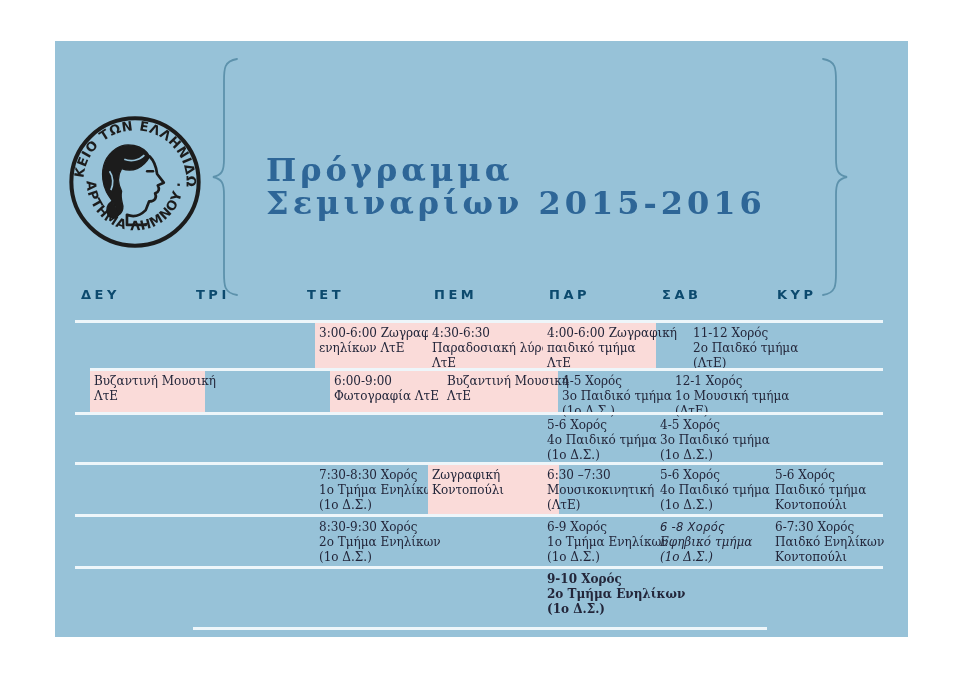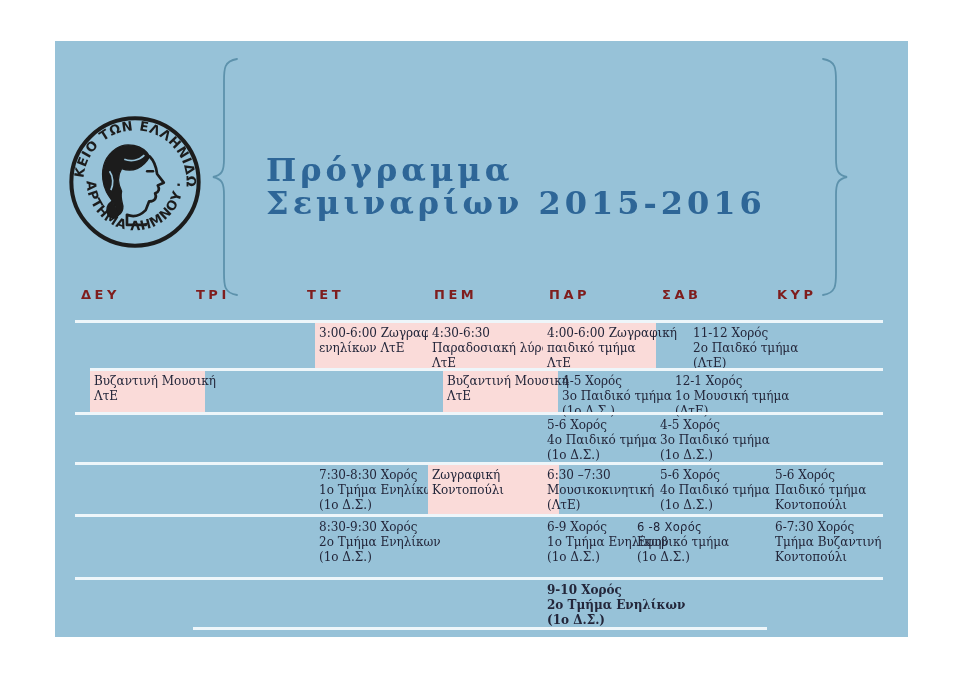--- a/index.html
+++ b/index.html
@@ -26,30 +26,30 @@
     color:#2e6697;white-space:nowrap;
   }
   .title-1{top:76px;margin-top:34px;}
   .title-2{top:143px;}
   
   .days{position:absolute;left:20px;top:246px;width:808px;height:20px;}
   .day{
     position:absolute;top:0;
     font-family:"DejaVu Sans","Liberation Sans",sans-serif;
     font-size:13px;font-weight:700;letter-spacing:3.5px;
-    color:#7f1d1d;white-space:nowrap;
+    color:#0c4a6e;white-space:nowrap;
   }
   
   .schedule{position:absolute;left:20px;top:279px;width:808px;}
   .srow{position:relative;border-top:3px solid #eef6fa;box-sizing:border-box;}
   .srow:nth-child(1){height:48px;}
   .srow:nth-child(2){height:44px;margin-left:15px;}
   .srow:nth-child(3){height:50px;}
   .srow:nth-child(4){height:52px;}
-  .srow:nth-child(5){height:63px;}
+  .srow:nth-child(5){height:52px;}
   .srow:nth-child(6){height:54px;}
   .cell{position:absolute;top:0;bottom:0;box-sizing:border-box;padding:3px 0 0 4px;}
   .cell.pink{background:#fadbd9;}
   .cell .line{
     font-family:"DejaVu Serif","Liberation Serif",serif;
     font-size:12px;line-height:15px;color:#23263a;white-space:nowrap;
   }
   .cell .line.sans{
     font-family:"DejaVu Sans","Liberation Sans",sans-serif;
     font-size:11.5px;letter-spacing:0.3px;
@@ -132,20 +132,24 @@
             <div class="line">11-12 Χορός</div>
             <div class="line">2ο Παιδκό τμήμα</div>
             <div class="line">(ΛτΕ)</div>
           </div>
         </div>
         <div class="srow">
           <div class="cell pink" style="left: 0px; width: 115px;">
             <div class="line">Βυζαντινή Μουσική</div>
             <div class="line">ΛτΕ</div>
           </div>
+          <div class="cell pink" style="left: 240px; width: 113px;">
+            <div class="line">6:00-9:00</div>
+            <div class="line">Φωτογραφία ΛτΕ</div>
+          </div>
           <div class="cell pink" style="left: 353px; width: 115px;">
             <div class="line">Βυζαντινή Μουσική</div>
             <div class="line">ΛτΕ</div>
           </div>
           <div class="cell" style="left: 468px; width: 113px;">
             <div class="line">4-5 Χορός</div>
             <div class="line">3ο Παιδικό τμήμα</div>
             <div class="line">(1ο Δ.Σ.)</div>
           </div>
           <div class="cell" style="left: 581px; width: 115px;">
@@ -196,28 +200,28 @@
           <div class="cell" style="left: 240px; width: 113px;">
             <div class="line">8:30-9:30 Χορός</div>
             <div class="line">2ο Τμήμα Ενηλίκων</div>
             <div class="line">(1ο Δ.Σ.)</div>
           </div>
           <div class="cell" style="left: 468px; width: 113px;">
             <div class="line">6-9 Χορός</div>
             <div class="line">1ο Τμήμα Ενηλίκων</div>
             <div class="line">(1ο Δ.Σ.)</div>
           </div>
-          <div class="cell" style="left: 558px; width: 115px;">
+          <div class="cell" style="left: 581px; width: 115px; font-style: italic;">
             <div class="line sans">6 -8 Χορός</div>
             <div class="line">Εφηβικό τμήμα</div>
             <div class="line">(1ο Δ.Σ.)</div>
           </div>
           <div class="cell" style="left: 696px; width: 112px;">
             <div class="line">6-7:30 Χορός</div>
-            <div class="line">Τμήμα Βυζαντινή</div>
+            <div class="line">Παιδκό Ενηλίκων</div>
             <div class="line">Κοντοπούλι</div>
           </div>
         </div>
         <div class="srow">
           <div class="cell" style="left: 468px; width: 113px; font-weight: bold;">
             <div class="line">9-10 Χορός</div>
             <div class="line">2ο Τμήμα Ενηλίκων</div>
             <div class="line">(1ο Δ.Σ.)</div>
           </div>
         </div>

